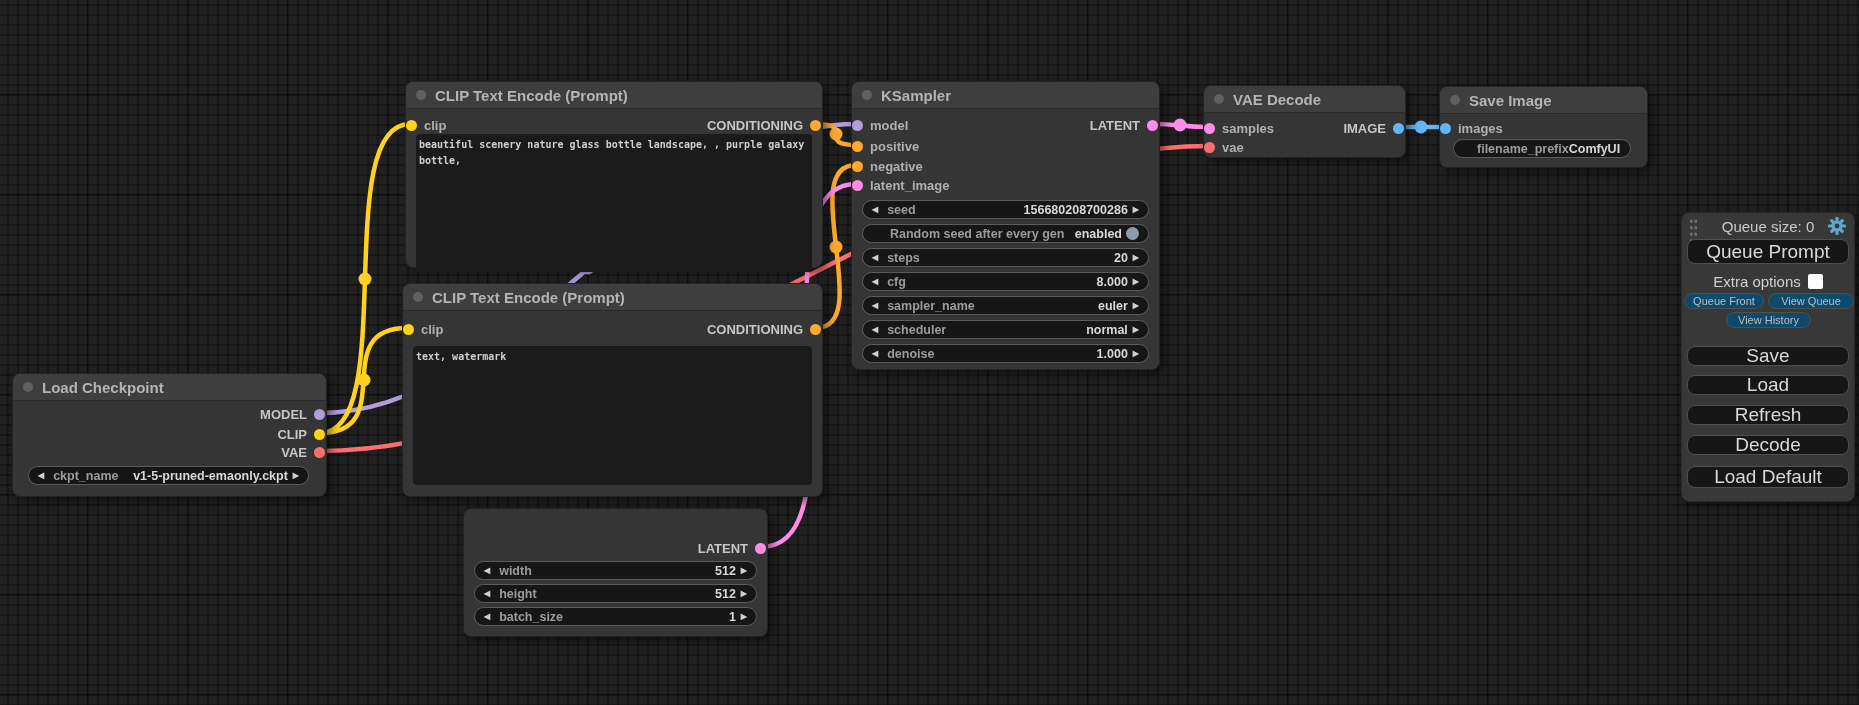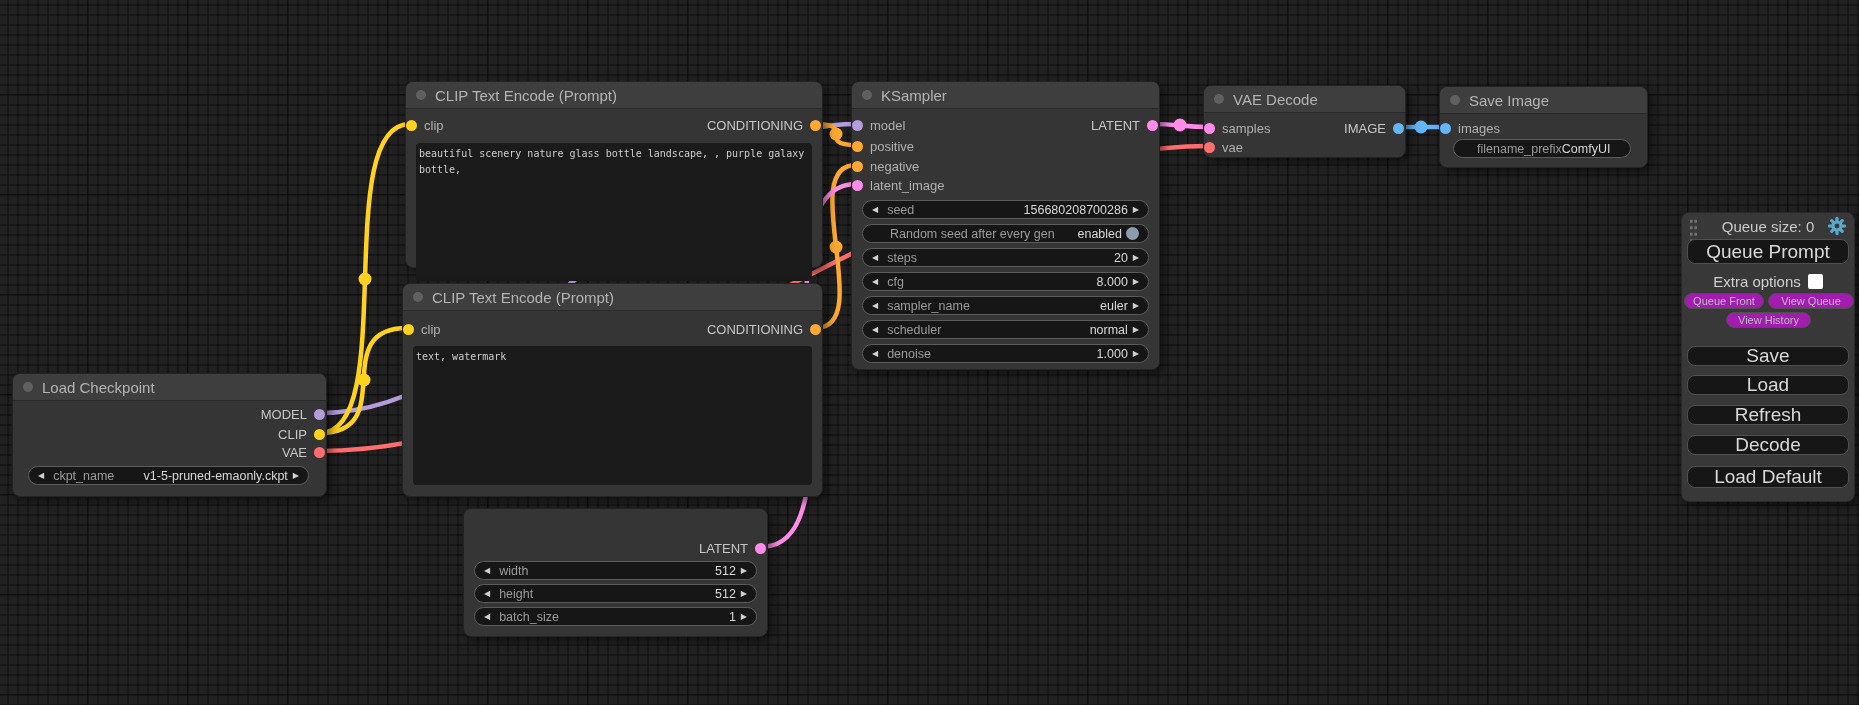--- a/index.html
+++ b/index.html
@@ -14,21 +14,21 @@
     background-size:100px 100px,100px 100px,10px 10px,10px 10px;
     background-position:-13px -6px,-13px -6px,-3px -6px,-3px -6px;}
   svg.wires{position:absolute;left:0;top:0;z-index:1;pointer-events:none;}
   svg.wires path{fill:none;stroke-width:4.5px;stroke-linecap:round;}
   .w-model{stroke:var(--c-model)} .w-clip{stroke:var(--c-clip)} .w-vae{stroke:var(--c-vae)}
   .w-cond{stroke:var(--c-conditioning)} .w-latent{stroke:var(--c-latent)} .w-image{stroke:var(--c-image)}
   .d-model{fill:var(--c-model)} .d-clip{fill:var(--c-clip)}
   .d-cond{fill:var(--c-conditioning)} .d-latent{fill:var(--c-latent)} .d-image{fill:var(--c-image)}
 
   .node{position:absolute;z-index:2;background:#353535;border:1px solid #232323;border-radius:8px;
-    box-shadow:4px 4px 10px rgba(0,0,0,.5);box-sizing:border-box;color:#b9b9b9;}
+    box-shadow:4px 4px 10px rgba(0,0,0,.5);box-sizing:border-box;color:#b9b9b9;font-weight:bold;}
   .ntitle{height:26px;display:flex;align-items:center;gap:9px;padding:0 10px;background:#3e3e3e;
     border-radius:7px 7px 0 0;border-bottom:1px solid #2a2a2a;color:#b4b4b4;font-size:15px;}
   .tdot{width:10px;height:10px;border-radius:50%;background:#606060;flex:0 0 auto;}
   .slot{position:absolute;display:flex;align-items:center;gap:7px;height:14px;font-size:13px;}
   .slot .dot{width:11px;height:11px;border-radius:50%;flex:0 0 auto;}
   .slot.in{left:0;color:#b0b0b0;}
   .slot.out{right:1px;color:#c6c6c6;flex-direction:row;}
   .widget{position:absolute;left:10px;right:10px;height:19px;background:#161616;border:1px solid #5c5c5c;
     border-radius:10px;display:flex;align-items:center;padding:0 9px;box-sizing:border-box;font-size:12.5px;}
   .warr{font-size:8px;color:#d0d0d0;line-height:1;}
@@ -42,21 +42,21 @@
   .menu{position:absolute;z-index:3;left:1681px;top:212px;width:174px;height:290px;background:#383838;
     border:1px solid #2a2a2a;border-radius:8px;box-shadow:4px 4px 10px rgba(0,0,0,.5);box-sizing:border-box;}
   .mhead{position:absolute;top:4px;left:0;right:0;height:18px;display:flex;align-items:center;justify-content:center;
     color:#c9c9c9;font-size:15px;}
   .mhandle{position:absolute;left:7px;top:5px;width:8px;height:24px;
     background-image:radial-gradient(#6f6f6f 1.1px,transparent 1.4px);background-size:4.5px 6.5px;}
   .mgear{position:absolute;right:7px;top:3px;width:20px;height:20px;cursor:pointer;}
   .mbtn{position:absolute;left:5px;right:5px;background:#161616;border:1px solid #4f4f4f;border-radius:8px;
     display:flex;align-items:center;justify-content:center;color:#d8d8d8;cursor:pointer;box-sizing:border-box;}
   .mbig{height:20px;font-size:19px;}
-  .msmall{background:#a21caf;border:1px solid #4f4f4f;border-radius:8px;position:absolute;height:16px;
+  .msmall{background:#0c4a6e;border:1px solid #4f4f4f;border-radius:8px;position:absolute;height:16px;
     display:flex;align-items:center;justify-content:center;color:#bdbdbd;font-size:11px;box-sizing:border-box;cursor:pointer;}
   .mextra{position:absolute;top:60px;left:0;right:0;height:16px;display:flex;align-items:center;justify-content:center;
     gap:7px;color:#cfcfcf;font-size:15px;}
   .mcheck{width:15px;height:15px;background:#ffffff;border-radius:2px;}
 </style>
 </head>
 <body>
 
 <div id="canvas">
 
@@ -118,21 +118,21 @@
       <span>CLIP Text Encode (Prompt)</span>
     </div>
     <div class="slot in" style="top:36px">
       <span class="dot" style="background:var(--c-clip)"></span>
       <span>clip</span>
     </div>
     <div class="slot out" style="top:36px">
       <span>CONDITIONING</span>
       <span class="dot" style="background:var(--c-conditioning)"></span>
     </div>
-    <div class="prompt" style="top:61px;height:138px">beautiful scenery nature glass bottle landscape, , purple galaxy bottle,</div>
+    <div class="prompt" style="top:52px;height:138px">beautiful scenery nature glass bottle landscape, , purple galaxy bottle,</div>
   </div>
 
   <div class="node" style="left:402px;top:283px;width:421px;height:214px">
     <div class="ntitle">
       <span class="tdot"></span>
       <span>CLIP Text Encode (Prompt)</span>
     </div>
     <div class="slot in" style="top:38px">
       <span class="dot" style="background:var(--c-clip)"></span>
       <span>clip</span>

